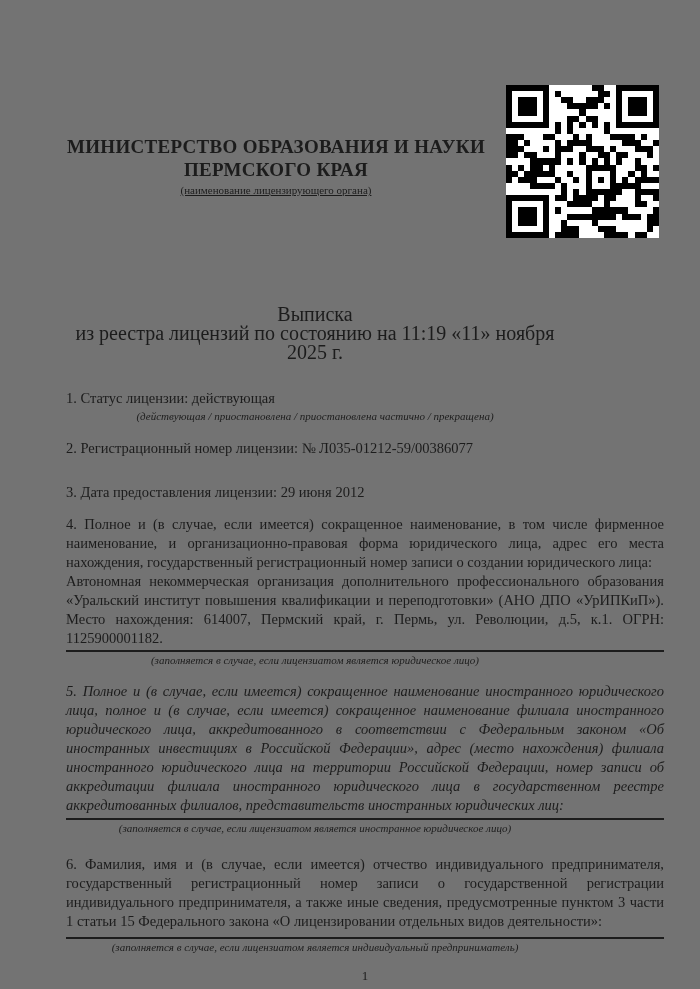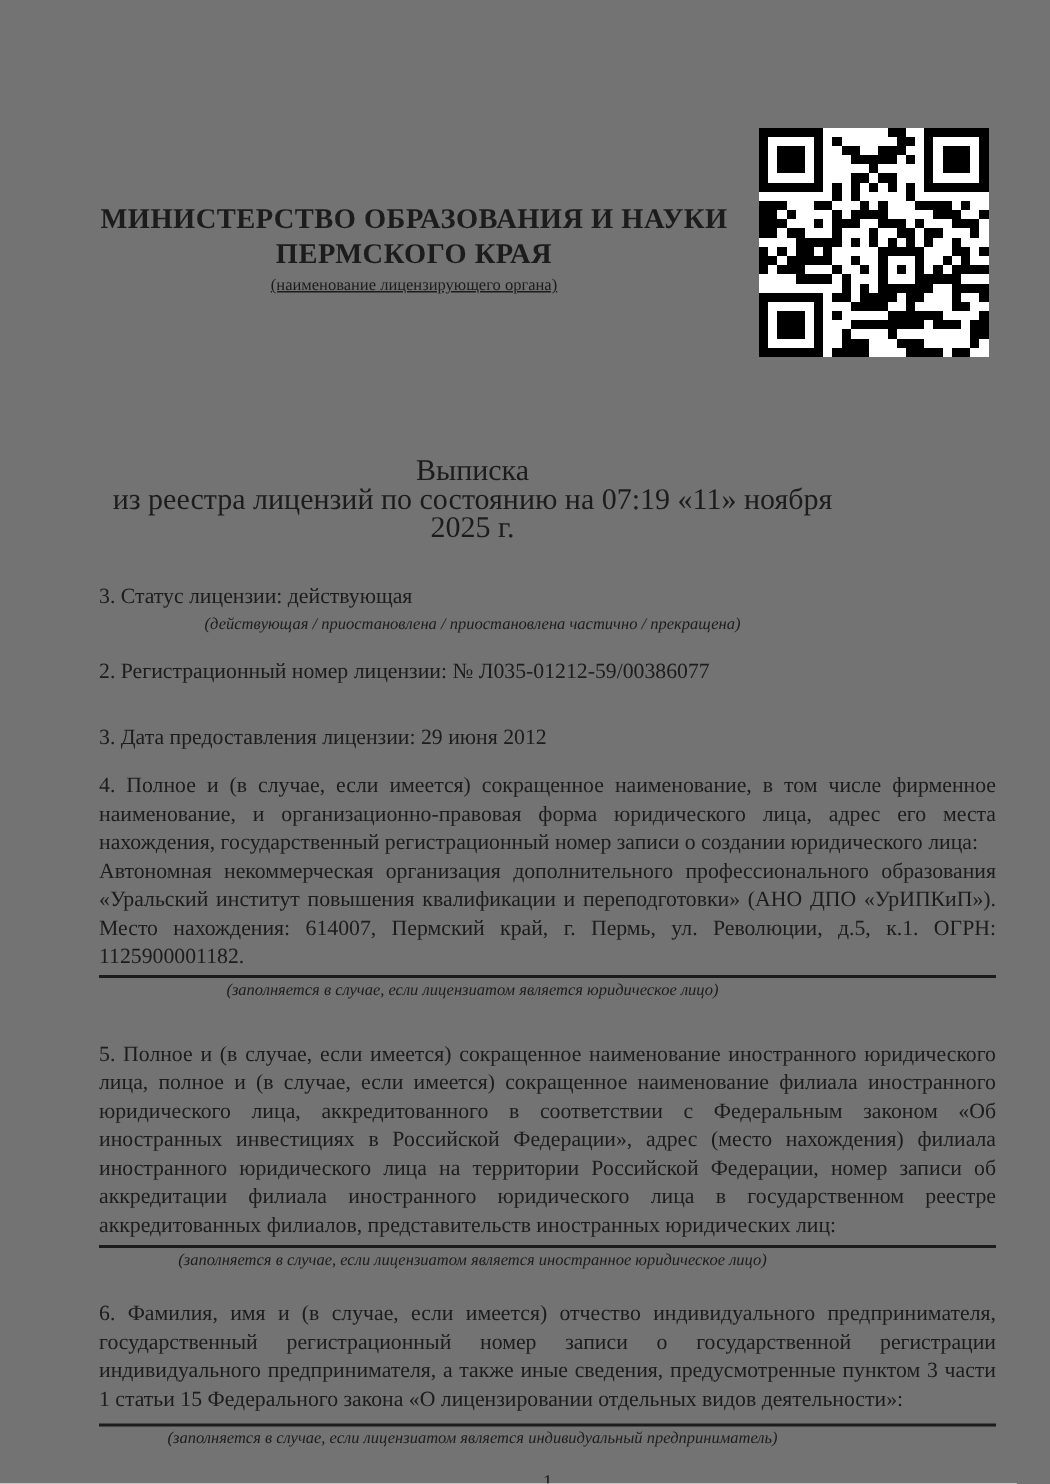--- a/index.html
+++ b/index.html
@@ -67,21 +67,21 @@
     height: 0;
     margin: 0;
   }
   #sec1 { margin-top: 27px; }
   #sec1-caption { margin-top: 1px; }
   #sec2 { margin-top: 16px; }
   #sec3 { margin-top: 25px; }
   #sec4 { margin-top: 13px; }
   #sec4-rule { margin-top: 2px; }
   #sec4-caption { margin-top: 1px; }
-  #sec5 { margin-top: 27px; }
+  #sec5 { margin-top: 15px; font-style: italic; }
   #sec5-rule { margin-top: 3px; }
   #sec5-caption { margin-top: 1px; }
   #sec6 { margin-top: 20px; }
   #sec6-rule { margin-top: 6px; }
   #sec6-caption { margin-top: 1px; }
   #sec7 { margin-top: 25px; }
   .page-number {
     margin-top: 14px;
     text-align: center;
     font-size: 13px;
@@ -407,24 +407,24 @@
       </svg></div>
 
   <div class="header-block">
     <div class="ministry-line">МИНИСТЕРСТВО ОБРАЗОВАНИЯ И НАУКИ</div>
     <div class="ministry-line">ПЕРМСКОГО КРАЯ</div>
     <div class="header-caption">(наименование лицензирующего органа)</div>
   </div>
 
   <div class="title-block">
     <div>Выписка</div>
-    <div>из реестра лицензий по состоянию на 07:19 «11» ноября 2025 г.</div>
+    <div>из реестра лицензий по состоянию на 11:19 «11» ноября 2025 г.</div>
   </div>
 
-  <div class="sec" id="sec1">3. Статус лицензии: действующая</div>
+  <div class="sec" id="sec1">1. Статус лицензии: действующая</div>
   <div class="cap" id="sec1-caption">(действующая / приостановлена / приостановлена частично / прекращена)</div>
 
   <div class="sec" id="sec2">2. Регистрационный номер лицензии: № Л035-01212-59/00386077</div>
 
   <div class="sec" id="sec3">3. Дата предоставления лицензии: 29 июня 2012</div>
 
   <div class="sec" id="sec4">4. Полное и (в случае, если имеется) сокращенное наименование, в том числе фирменное наименование, и организационно-правовая форма юридического лица, адрес его места нахождения, государственный регистрационный номер записи о создании юридического лица:</div>
   <div class="sec" id="sec4-value">Автономная некоммерческая организация дополнительного профессионального образования «Уральский институт повышения квалификации и переподготовки» (АНО ДПО «УрИПКиП»). Место нахождения: 614007, Пермский край, г. Пермь, ул. Революции, д.5, к.1. ОГРН: 1125900001182.</div>
   <div class="rule" id="sec4-rule"></div>
   <div class="cap" id="sec4-caption">(заполняется в случае, если лицензиатом является юридическое лицо)</div>

